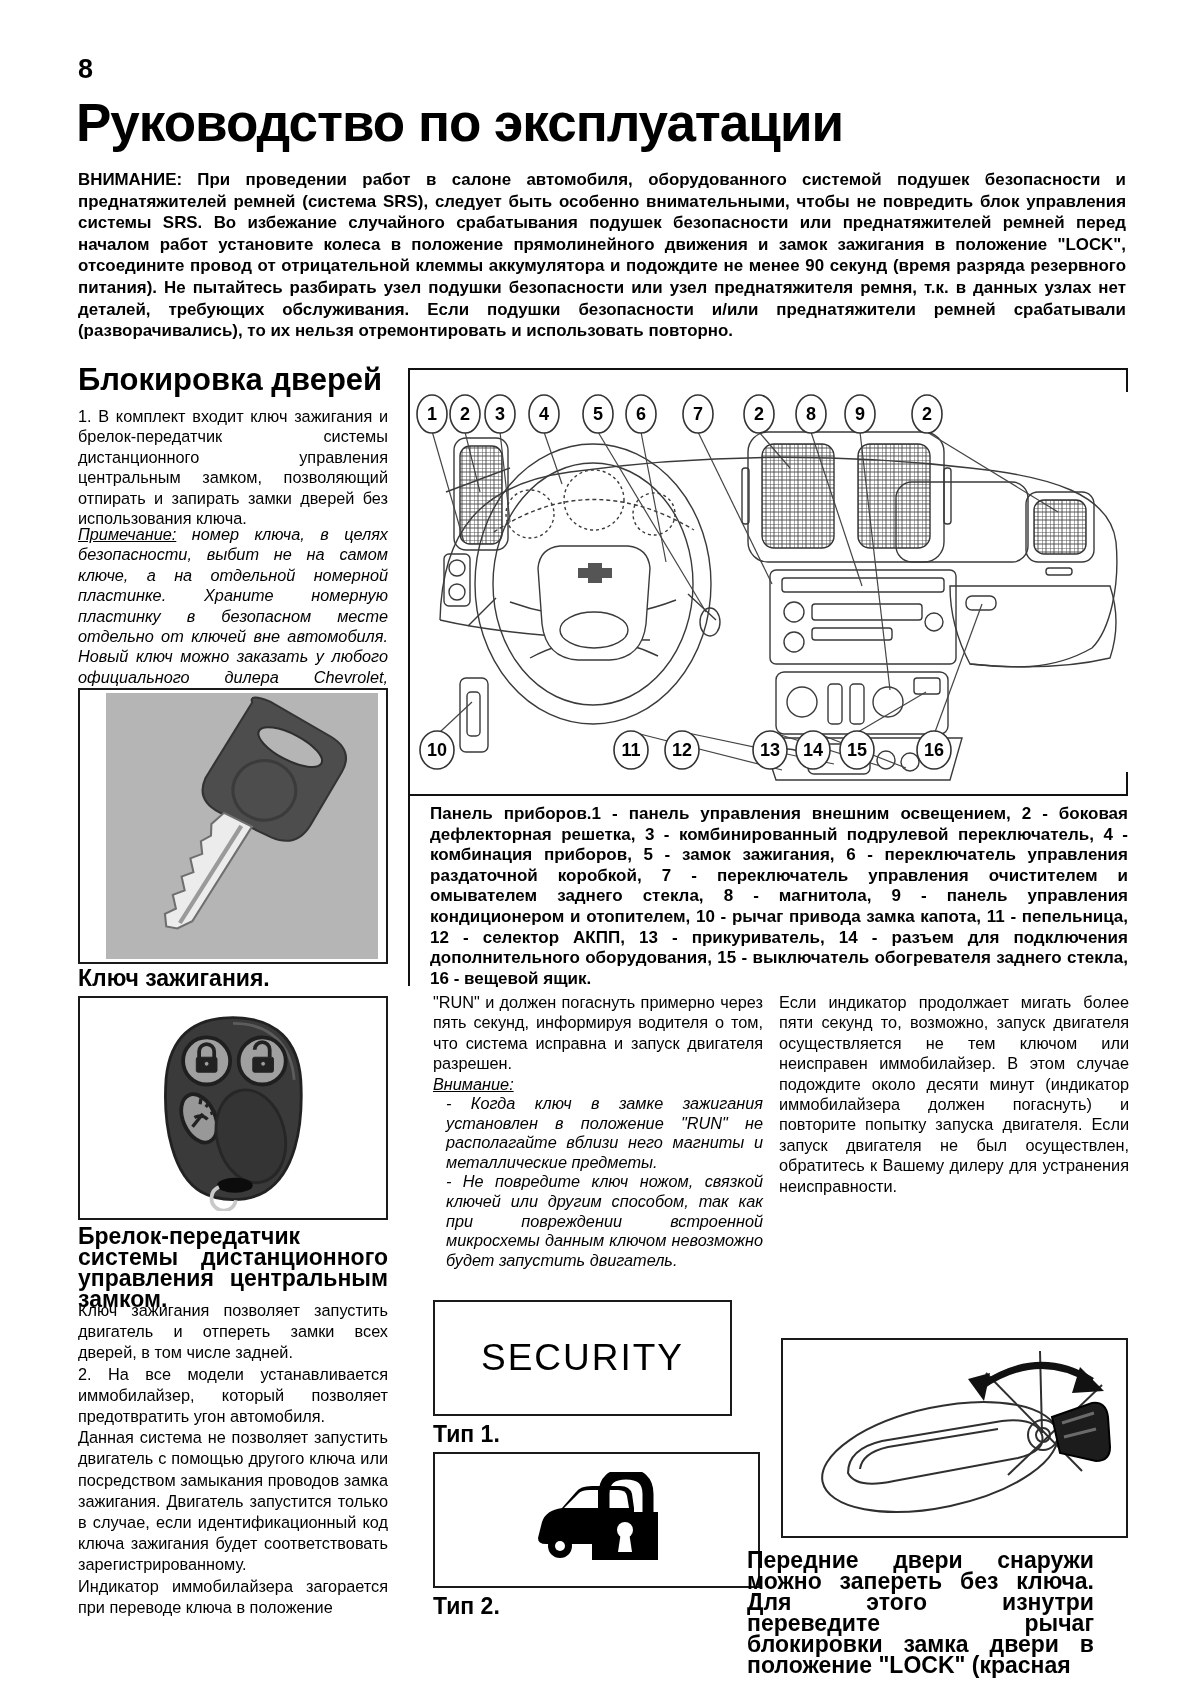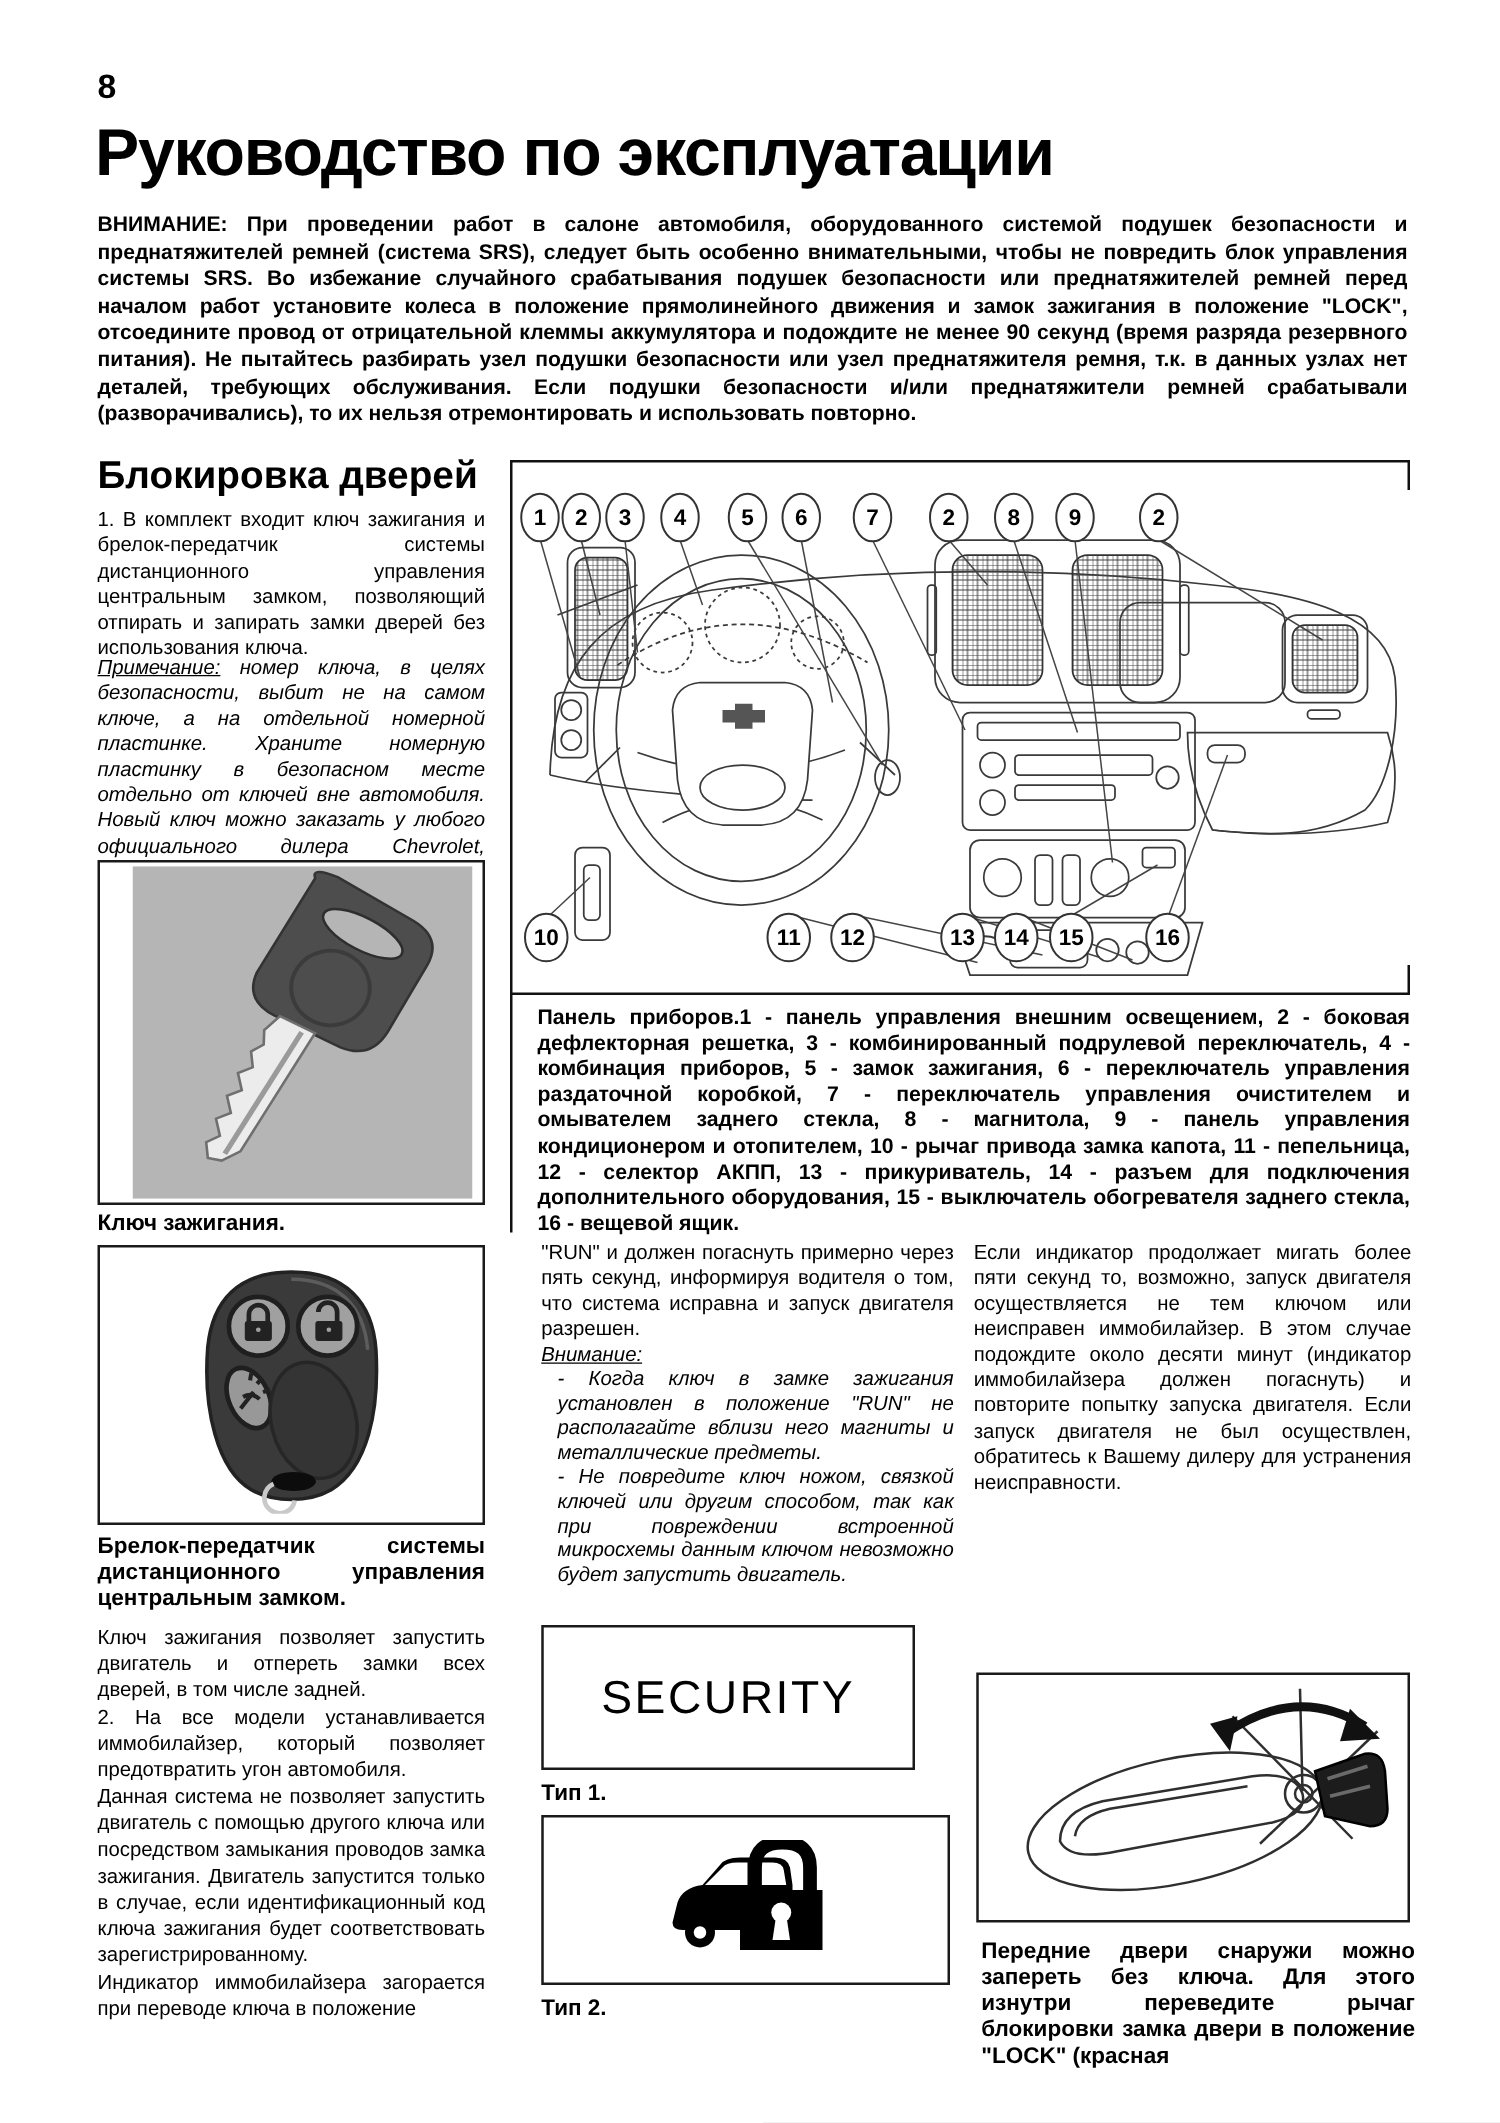--- a/index.html
+++ b/index.html
@@ -13,21 +13,21 @@
   .page-num{left:78px;top:54px;font-size:27px;font-weight:bold;}
   .title{left:76px;top:92px;font-size:53px;font-weight:bold;letter-spacing:-1px;white-space:nowrap;}
   .warning{left:78px;top:169px;width:1048px;font-size:16.9px;line-height:21.6px;font-weight:bold;}
   .heading{left:78px;top:362px;font-size:31px;font-weight:bold;}
   .col{font-size:16.3px;line-height:20.4px;}
   .col p{margin:0;}
   .lc{left:78px;width:310px;}
   .note{font-style:italic;}
   .note .lbl{text-decoration:underline;}
   .figbox{border:2px solid #1a1a1a;background:#fff;box-sizing:border-box;}
-  .caption{font-weight:bold;font-size:18px;line-height:21px;}
+  .caption{font-weight:bold;font-size:23px;line-height:21px;}
   .keyphoto{left:78px;top:688px;width:310px;height:276px;padding:3px 8px 3px 26px;display:flex;}
   .keyphoto svg{width:100%;height:100%;}
   .fobphoto{left:78px;top:996px;width:310px;height:224px;display:flex;align-items:center;justify-content:center;}
   
   .rule{background:#111;}
   .figcap{left:430px;top:804px;width:698px;font-size:17px;line-height:20.6px;font-weight:bold;}
   .midcol{left:433px;top:992px;width:330px;}
   .rightcol{left:779px;top:992px;width:350px;}
   .att-lbl{font-style:italic;text-decoration:underline;}
   .bullet{font-style:italic;padding-left:13px;line-height:19.6px;}
@@ -300,15 +300,15 @@
         <path d="M262 72 L302 58 Q316 56 318 72 L320 102 Q320 116 306 116 L270 108 Z" fill="#1c1c1c" stroke="#000" stroke-width="2"></path>
         <path d="M272 78 L304 68 M274 92 L306 84" stroke="#6a6a6a" stroke-width="3" fill="none"></path>
       </g>
       <g>
         <path d="M190 42 Q248 2 302 36" fill="none" stroke="#111" stroke-width="7"></path>
         <polygon points="178,34 200,28 194,56" fill="#111"></polygon>
         <polygon points="314,46 290,22 282,48" fill="#111"></polygon>
       </g>
     </svg>
   </div>
-  <div class="abs caption just" style="left:785px;top:1550px;width:347px;">Передние двери снаружи можно запереть без ключа. Для этого изнутри переведите рычаг блокировки замка двери в положение "LOCK" (красная</div>
+  <div class="abs caption just" style="left:747px;top:1550px;width:347px;">Передние двери снаружи можно запереть без ключа. Для этого изнутри переведите рычаг блокировки замка двери в положение "LOCK" (красная</div>
 
 </div>
 
 </body></html>

